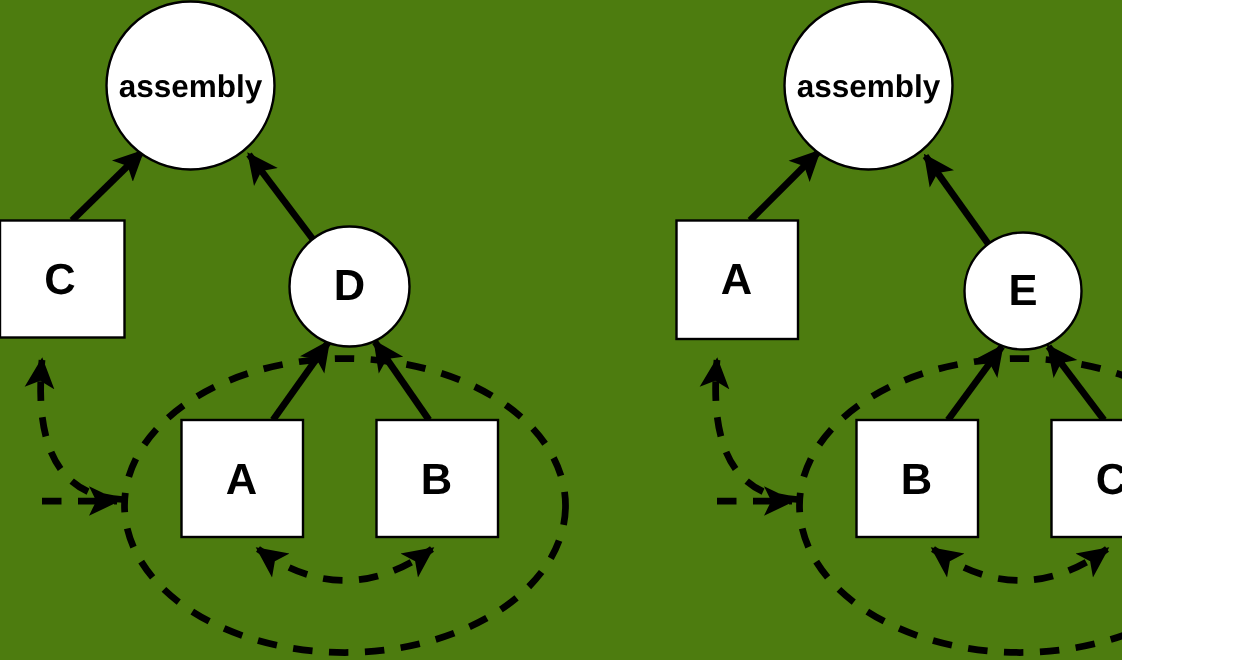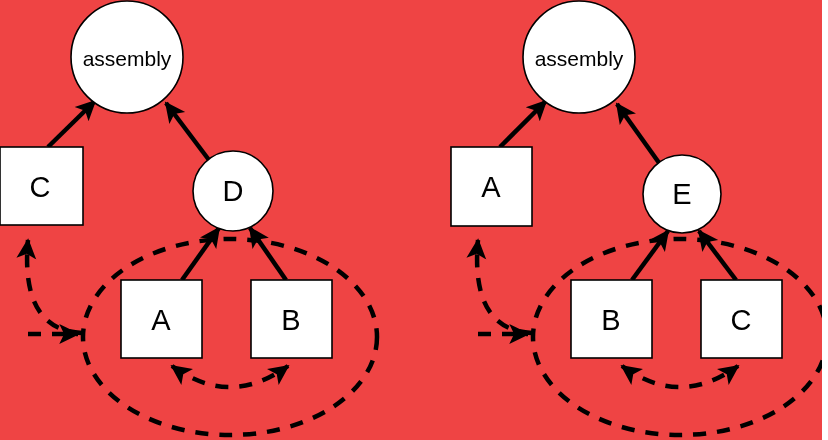--- a/index.html
+++ b/index.html
@@ -5,24 +5,25 @@
   html, body {
     margin: 0;
     padding: 0;
     background: #ffffff;
   }
   body {
     font-family: "Liberation Sans", sans-serif;
   }
   #canvas {
     position: relative;
-    width: 822px;
+    width: 748px;
     height: 440px;
-    background: #ef4444;
+    background: #4d7c0f;
     overflow: hidden;
+    font-weight: bold;
   }
   svg.diagram {
     position: absolute;
     top: 0;
     left: 0;
     width: 828px;
     height: 440px;
   }
   .node-shape {
     fill: #ffffff;

